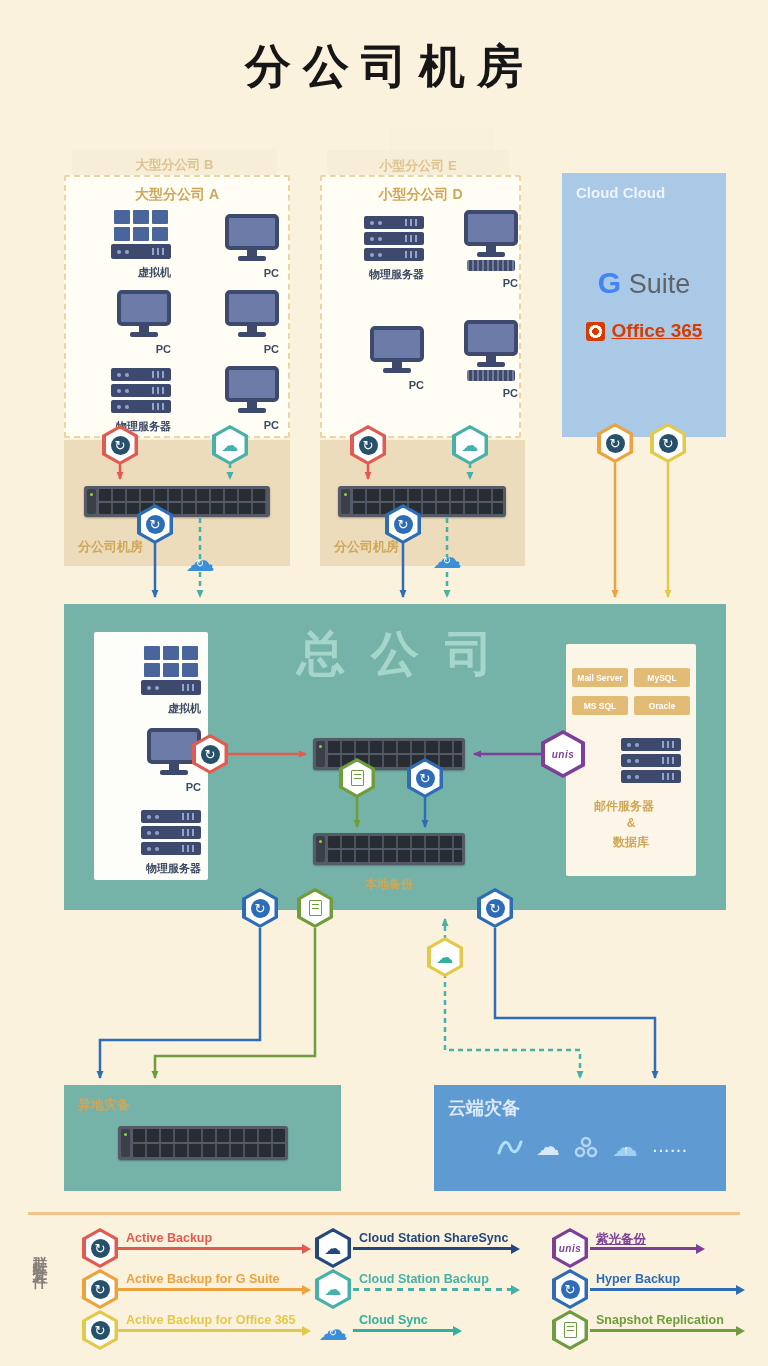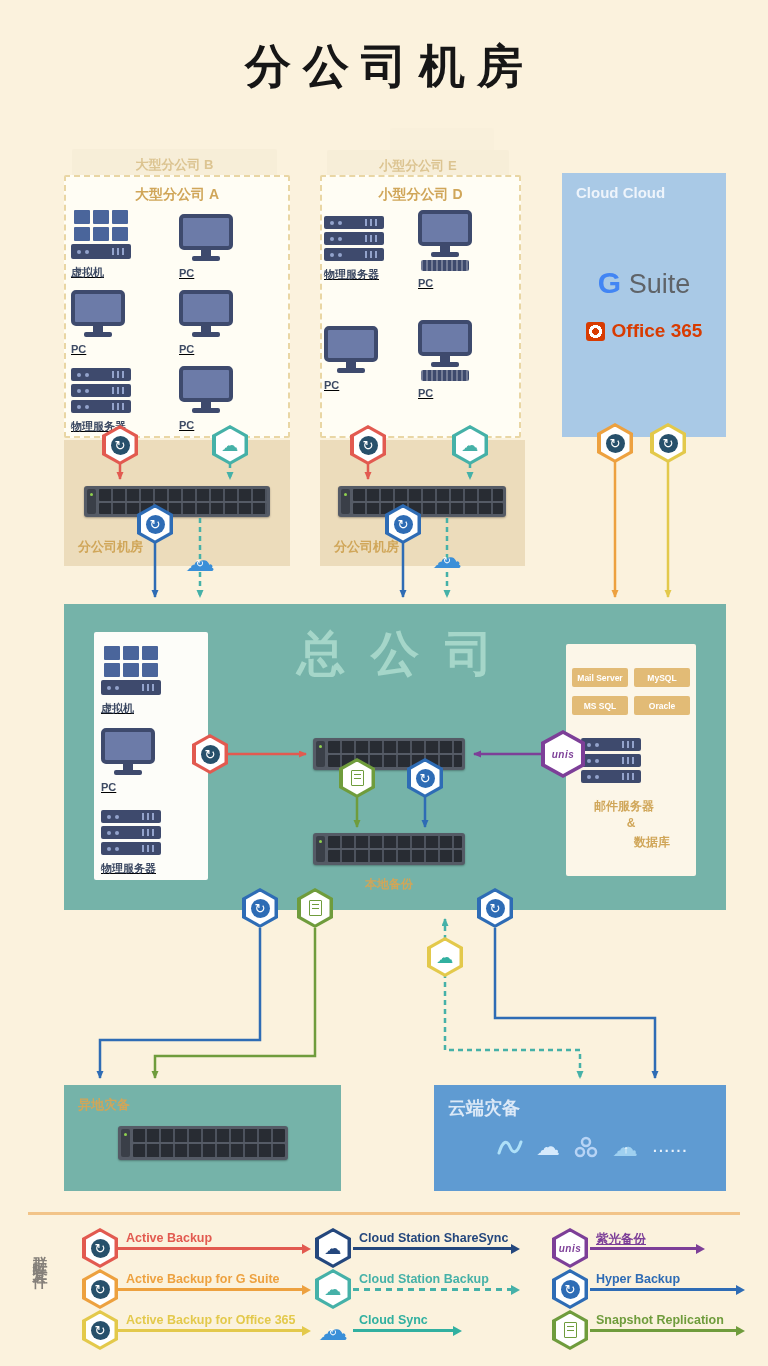--- a/index.html
+++ b/index.html
@@ -12,21 +12,21 @@
 
   
   .tab{position:absolute;background:var(--c-tab_bg);text-align:center;font-weight:bold;
     font-size:13px;color:var(--c-gold_light);padding-top:7px;border-radius:2px;box-sizing:border-box;}
   .ghost{position:absolute;background:var(--c-tab_bg);opacity:.55;border-radius:2px;}
   .card{position:absolute;background:var(--c-card_bg);border:2px dashed var(--c-card_border);border-radius:2px;box-sizing:border-box;}
   .card-label{position:absolute;left:0;width:100%;top:9px;text-align:center;font-size:14px;
     font-weight:bold;color:var(--c-gold);}
 
   
-  .dev{position:absolute;width:100px;display:flex;flex-direction:column;align-items:flex-start;gap:6px;text-decoration:underline;}
+  .dev{position:absolute;width:100px;display:flex;flex-direction:column;align-items:flex-end;gap:6px;}
   .dev-label{font-size:11px;font-weight:bold;color:var(--c-dev_label);}
   .pc{display:flex;flex-direction:column;align-items:center;}
   .pc .mon{width:54px;height:36px;background:var(--c-screen);border:4px solid var(--c-dark);border-radius:5px;box-sizing:border-box;}
   .pc .neck{width:10px;height:6px;background:var(--c-dark);}
   .pc .base{width:28px;height:5px;background:var(--c-dark);border-radius:2px;}
   .pc .kb{width:48px;height:11px;background:var(--c-dark);border-radius:2px;margin-top:3px;
     background-image:repeating-linear-gradient(90deg,rgba(255,255,255,.28) 0 2px,transparent 2px 5px);}
   .vm{display:flex;flex-direction:column;align-items:center;gap:3px;}
   .vgrid{display:grid;grid-template-columns:repeat(3,16px);grid-auto-rows:14px;gap:3px;}
   .vgrid i{background:var(--c-vm_cell);border-radius:1px;}
@@ -49,21 +49,21 @@
 
   
   .saas{position:absolute;background:var(--c-saas_bg);}
   .saas-label{position:absolute;font-size:15px;font-weight:bold;color:var(--c-saas_label);}
   .gsuite{position:absolute;text-align:center;}
   .gsuite .g{color:var(--c-gsuite_blue);font-size:30px;font-weight:bold;}
   .gsuite .rest{color:var(--c-gsuite_gray);font-size:27px;font-weight:500;}
   .office{position:absolute;display:flex;align-items:center;gap:7px;justify-content:center;}
   .offic{width:19px;height:19px;border-radius:3px;
     background:radial-gradient(circle at 50% 50%,var(--c-office_orange) 0 3.5px,#fff 3.5px 6.5px,var(--c-office_orange) 6.5px);}
-  .office .otext{color:var(--c-office_orange);font-size:19px;font-weight:bold;}
+  .office .otext{color:var(--c-office_orange);font-size:19px;font-weight:bold;text-decoration:underline;}
 
   .room{position:absolute;background:var(--c-room_bg);}
   .gold-label{position:absolute;font-size:13px;font-weight:bold;color:var(--c-gold);}
 
   .hq{position:absolute;background:var(--c-hq_bg);}
   .hq-title{position:absolute;left:0;width:100%;top:18px;text-align:center;font-size:48px;font-weight:900;
     letter-spacing:26px;text-indent:26px;color:var(--c-hq_title);}
   .whitebox{position:absolute;background:#fdfdf9;border-radius:2px;}
   .dbbox{position:absolute;background:#fcf6e8;border-radius:2px;}
   .dbb{position:absolute;width:56px;height:19px;background:var(--c-badge_tan);border-radius:2px;color:#fff;
@@ -301,21 +301,21 @@
   <div class="dbb" style="left:634px;top:696px;">Oracle</div>
   <div class="dev" style="left:581px;top:738px;">
     <div class="srv">
         <div class="hbar sbar"></div>
         <div class="hbar sbar"></div>
         <div class="hbar sbar"></div>
       </div>
   </div>
   <div class="db-label" style="left:559px;top:798px;">邮件服务器</div>
   <div class="db-label" style="left:566px;top:816px;">&amp;</div>
-  <div class="db-label" style="left:566px;top:834px;margin-left:21px;">数据库</div>
+  <div class="db-label" style="left:566px;top:834px;">数据库</div>
 
   <div class="offsite" style="left:64px;top:1085px;width:277px;height:106px;"></div>
   <div class="gold-label" style="left:78px;top:1096px;">异地灾备</div>
   <div class="rack" style="left:118px;top:1126px;width:170px;height:34px;">
     <div class="cap"></div>
       <div class="bays">
         <div class="brow"></div>
         <div class="brow"></div>
       </div>
   </div>

